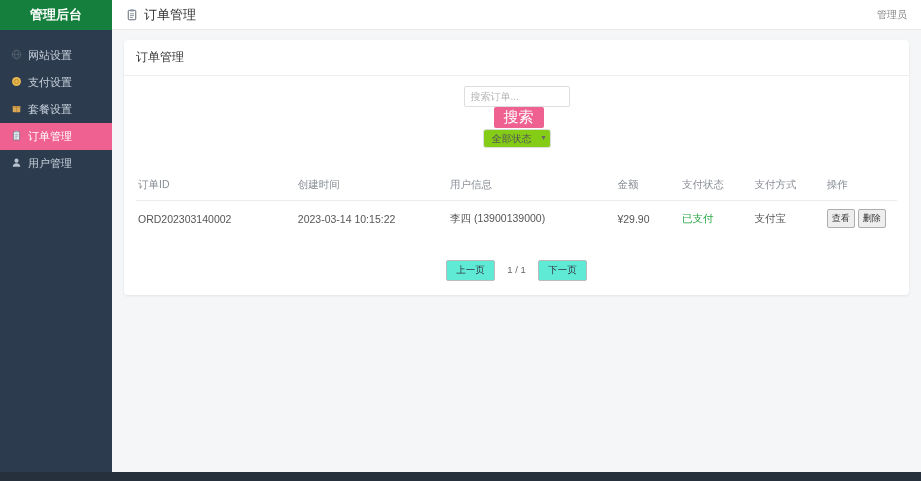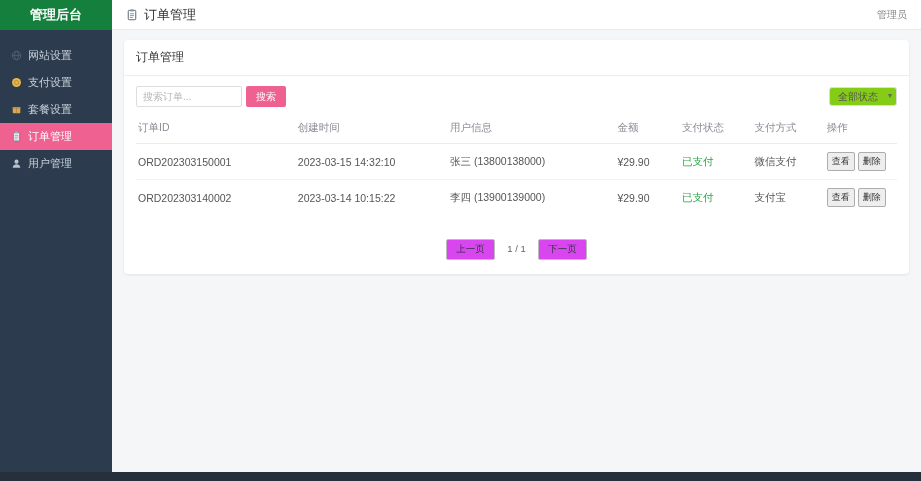--- a/index.html
+++ b/index.html
@@ -15,82 +15,82 @@
   .sidebar {
     position: absolute; left: 0; top: 0; bottom: 9px; width: 112px;
     background: #2d3b4f; color: #c7d0da;
   }
   .sidebar-title {
     height: 30px; line-height: 30px; text-align: center;
     font-weight: bold; font-size: 13px; color: #fff; background: #15803d;
   }
   .menu { margin-top: 12px; }
   .menu-item {
-    display: flex; align-items: center; gap: 6px;
+    display: flex; align-items: flex-start; gap: 6px;
     padding: 6px 10px; font-size: 11px; cursor: pointer; color: #c7d0da;
   }
   .menu-item.active { background: #ee6190; color: #fff; }
   .mi-icon { width: 12px; height: 12px; display: inline-flex; align-items: center; justify-content: center; flex: none; }
 
   
   main { position: absolute; left: 112px; right: 0; top: 0; bottom: 9px; background: #f4f6f8; }
   .topbar {
     height: 30px; background: #fff; display: flex; align-items: center;
     justify-content: space-between; padding: 0 14px; border-bottom: 1px solid #e9e9e9;
   }
   .page-title-wrap { display: flex; align-items: center; gap: 6px; font-size: 13px; color: #333; }
   .user { font-size: 10px; color: #888; cursor: pointer; }
 
   .content { padding: 10px 12px; }
   .card { background: #fff; border-radius: 4px; box-shadow: 0 1px 3px rgba(0,0,0,.08); }
   .card-header { padding: 9px 12px; font-size: 12px; color: #333; border-bottom: 1px solid #ededed; }
 
-  .toolbar { display: flex; align-items: flex-start; padding: 10px 12px 6px; }
+  .toolbar { display: flex; align-items: center; padding: 10px 12px 6px; flex-direction: column; }
   .search-input {
     width: 106px; height: 21px; border: 1px solid #ddd; border-radius: 2px;
     padding: 0 6px; font-size: 10px; color: #333; outline: none;
   }
   .search-input::placeholder { color: #b5b5b5; }
   .btn-primary {
     margin-left: 4px; background: #ee6190; color: #fff; border: none; border-radius: 2px;
-    font-size: 10px; height: 21px; padding: 0 10px; cursor: pointer;
+    font-size: 15px; height: 21px; padding: 0 10px; cursor: pointer;
     font-family: "Liberation Sans", sans-serif;
   }
   .spacer { flex: 1; }
   .select-wrap { position: relative; }
   .select-wrap select {
     appearance: none; -webkit-appearance: none; -moz-appearance: none;
     font-size: 10px; color: #555; padding: 3px 18px 3px 8px;
     border: 1px solid #ddd; border-radius: 3px; background: #84cc16; cursor: pointer;
     font-family: "Liberation Sans", sans-serif;
   }
   .chev { position: absolute; right: 5px; top: 50%; transform: translateY(-52%); font-size: 8px; color: #666; pointer-events: none; }
 
-  .table-wrap { padding: 0 12px; }
+  .table-wrap { padding: 0 12px; margin-top: 16px; }
   table { width: 100%; border-collapse: collapse; table-layout: fixed; }
   th {
     font-size: 10.5px; color: #8a8f96; text-align: left; font-weight: normal;
     padding: 8px 2px; border-bottom: 1px solid #ededed;
   }
   th:nth-child(1){width:21%} th:nth-child(2){width:20%} th:nth-child(3){width:22%}
   th:nth-child(4){width:8.5%} th:nth-child(5){width:9.5%} th:nth-child(6){width:9.5%} th:nth-child(7){width:9.5%}
   td {
     font-size: 10.5px; color: #555; padding: 8px 2px;
     border-bottom: 1px solid #f2f2f2; white-space: nowrap; overflow: hidden;
   }
   tr:last-child td { border-bottom: none; }
   .btn-mini {
     font-size: 9px; padding: 2px 4px; border: 1px solid #adadad; background: #eeeeee;
     border-radius: 2px; color: #333; margin-right: 3px; cursor: pointer;
     font-family: "Liberation Sans", sans-serif;
   }
 
   .pagination { text-align: center; padding: 8px 0 14px; }
   .pagination button {
-    font-size: 9.5px; padding: 3px 9px; border: 1px solid #bbb; background: #d946ef;
+    font-size: 9.5px; padding: 3px 9px; border: 1px solid #bbb; background: #5eead4;
     border-radius: 2px; color: #334; cursor: pointer; font-family: "Liberation Sans", sans-serif; margin-top: 16px;
   }
   .page-info { margin: 0 8px; font-size: 9.5px; color: #666; }
 
   .footer-bar { position: absolute; left: 0; right: 0; bottom: 0; height: 9px; background: #26303d; }
 </style>
 </head>
 <body>
 
 <div class="app">
@@ -190,29 +190,20 @@
                   <th>创建时间</th>
                   <th>用户信息</th>
                   <th>金额</th>
                   <th>支付状态</th>
                   <th>支付方式</th>
                   <th>操作</th>
                 </tr>
               </thead>
             <tbody id="tbody">
                 <tr>
-                  <td>ORD202303150001</td>
-                  <td>2023-03-15 14:32:10</td>
-                  <td>张三 (13800138000)</td>
-                  <td>¥29.90</td>
-                  <td style="color: rgb(40, 167, 69);">已支付</td>
-                  <td>微信支付</td>
-                  <td><button class="btn-mini">查看</button><button class="btn-mini">删除</button></td>
-                </tr>
-                <tr>
                   <td>ORD202303140002</td>
                   <td>2023-03-14 10:15:22</td>
                   <td>李四 (13900139000)</td>
                   <td>¥29.90</td>
                   <td style="color: rgb(40, 167, 69);">已支付</td>
                   <td>支付宝</td>
                   <td><button class="btn-mini">查看</button><button class="btn-mini">删除</button></td>
                 </tr>
               </tbody>
           </table>

